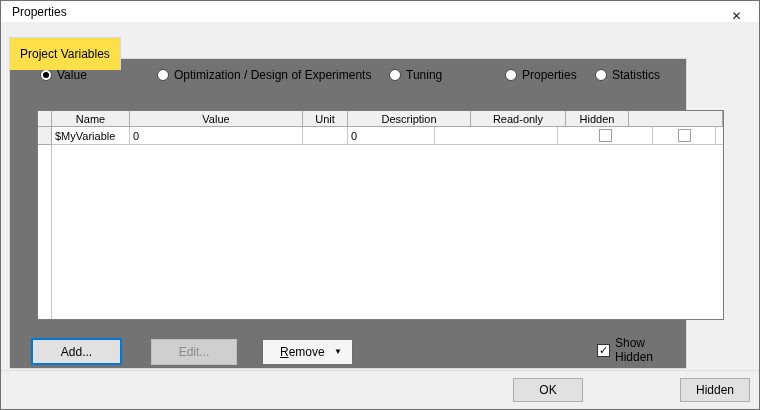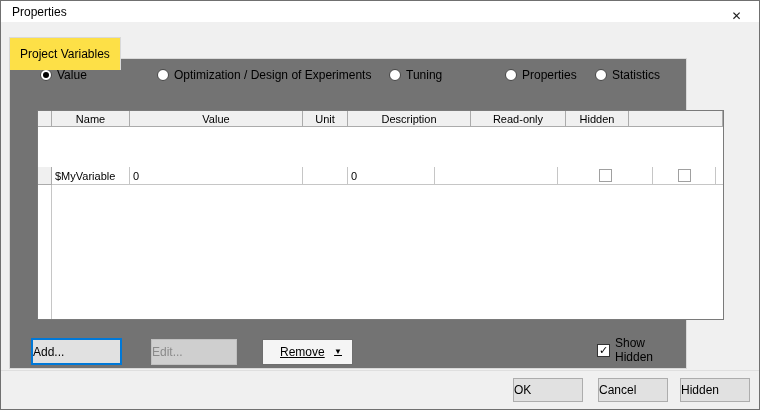--- a/index.html
+++ b/index.html
@@ -10,30 +10,30 @@
   .close-btn{position:absolute;right:0;top:0;width:45px;height:29px;display:flex;align-items:center;justify-content:center;cursor:pointer;}
   .close-glyph{font-size:12px;color:#1a1a1a;}
   .tab{position:absolute;left:8px;top:36px;height:22px;padding:16px 10px;background:#fde047;border:1px solid #d9d9d9;border-bottom:none;display:flex;align-items:center;z-index:2;}
   .pane{position:absolute;left:8px;top:57px;width:678px;height:311px;background:#737373;border:1px solid #d9d9d9;}
   .radio{position:absolute;top:9px;height:14px;display:flex;align-items:center;gap:5px;cursor:default;}
   .rb{width:12px;height:12px;border:1px solid #464646;border-radius:50%;background:#fff;position:relative;flex:none;}
   .rb.on::after{content:"";position:absolute;left:2px;top:2px;width:6px;height:6px;border-radius:50%;background:#000;}
   .grid{position:absolute;left:27px;top:51px;width:687px;height:210px;background:#fff;border:1px solid #7a7a7a;display:flex;flex-direction:column;font-size:11px;}
   .grow{display:flex;flex:none;}
   .hcell{background:#f0f0f0;border-right:1px solid #ababab;border-bottom:1px solid #ababab;display:flex;align-items:center;justify-content:center;height:16px;overflow:hidden;white-space:nowrap;}
-  .dcell{border-right:1px solid #c6c6c6;border-bottom:1px solid #c6c6c6;display:flex;align-items:center;height:18px;padding:0 3px;overflow:hidden;white-space:nowrap;background:#fff;margin-top:40px;}
+  .dcell{border-right:1px solid #c6c6c6;border-bottom:1px solid #c6c6c6;display:flex;align-items:center;height:18px;padding:0 3px;overflow:hidden;white-space:nowrap;background:#fff;}
   .gutter{background:#f0f0f0;border-right:1px solid #ababab;border-bottom:1px solid #ababab;}
   .ccell{justify-content:center;padding:0;}
   .cb{width:13px;height:13px;border:1px solid #a0a0a0;background:#fff;flex:none;}
   .grid-rest{flex:1;display:flex;}
   .gutter-rest{width:14px;border-right:1px solid #c6c6c6;background:#fff;}
-  .btn{position:absolute;display:flex;align-items:center;justify-content:flex-start;background:#e1e1e1;border:1px solid #adadad;font-size:12px;cursor:pointer;}
+  .btn{position:absolute;display:flex;align-items:center;justify-content:center;background:#e1e1e1;border:1px solid #adadad;font-size:12px;cursor:pointer;}
   .btn-add{left:21px;top:279px;width:91px;height:27px;background:#e1e1e1;border:2px solid #0078d7;}
   .btn-edit{left:141px;top:280px;width:86px;height:26px;background:#cfcfcf;border:1px solid #c0c0c0;color:#8a8a8a;cursor:default;}
-  .btn-remove{left:252px;top:280px;width:91px;height:26px;background:#f5f5f5;border:1px solid #6e6e6e;justify-content:space-between;padding:0 10px 0 17px;text-decoration:underline;}
+  .btn-remove{left:252px;top:280px;width:91px;height:26px;background:#f5f5f5;border:1px solid #6e6e6e;justify-content:space-between;padding:0 10px 0 17px;}
   .accel{text-decoration:underline;}
   .arrow{font-size:8px;line-height:8px;}
   .checkrow{position:absolute;left:587px;top:277px;display:flex;align-items:center;gap:5px;cursor:default;}
   .cb2{width:13px;height:13px;border:1px solid #333;background:#fff;display:flex;align-items:center;justify-content:center;font-size:11px;line-height:11px;flex:none;}
   .bottombar{position:absolute;left:0;top:369px;width:758px;height:39px;background:#f0f0f0;border-top:1px solid #dfdfdf;}
   .btn-ok{left:512px;top:7px;width:70px;height:24px;}
   .btn-cancel{left:597px;top:7px;width:70px;height:24px;}
   .btn-apply{left:679px;top:7px;width:70px;height:24px;}
 </style>
 </head>
@@ -123,21 +123,18 @@
         </span>
       <span>Show Hidden</span>
     </div>
 
   </div>
 
   <div class="bottombar">
     <div class="btn btn-ok">
       <span>OK</span>
     </div>
-    <div class="btn btn-cancel">
-      <span>Cancel</span>
-    </div>
     <div class="btn btn-apply">
       <span>Hidden</span>
     </div>
   </div>
 
 </div>
 
 </body></html>

